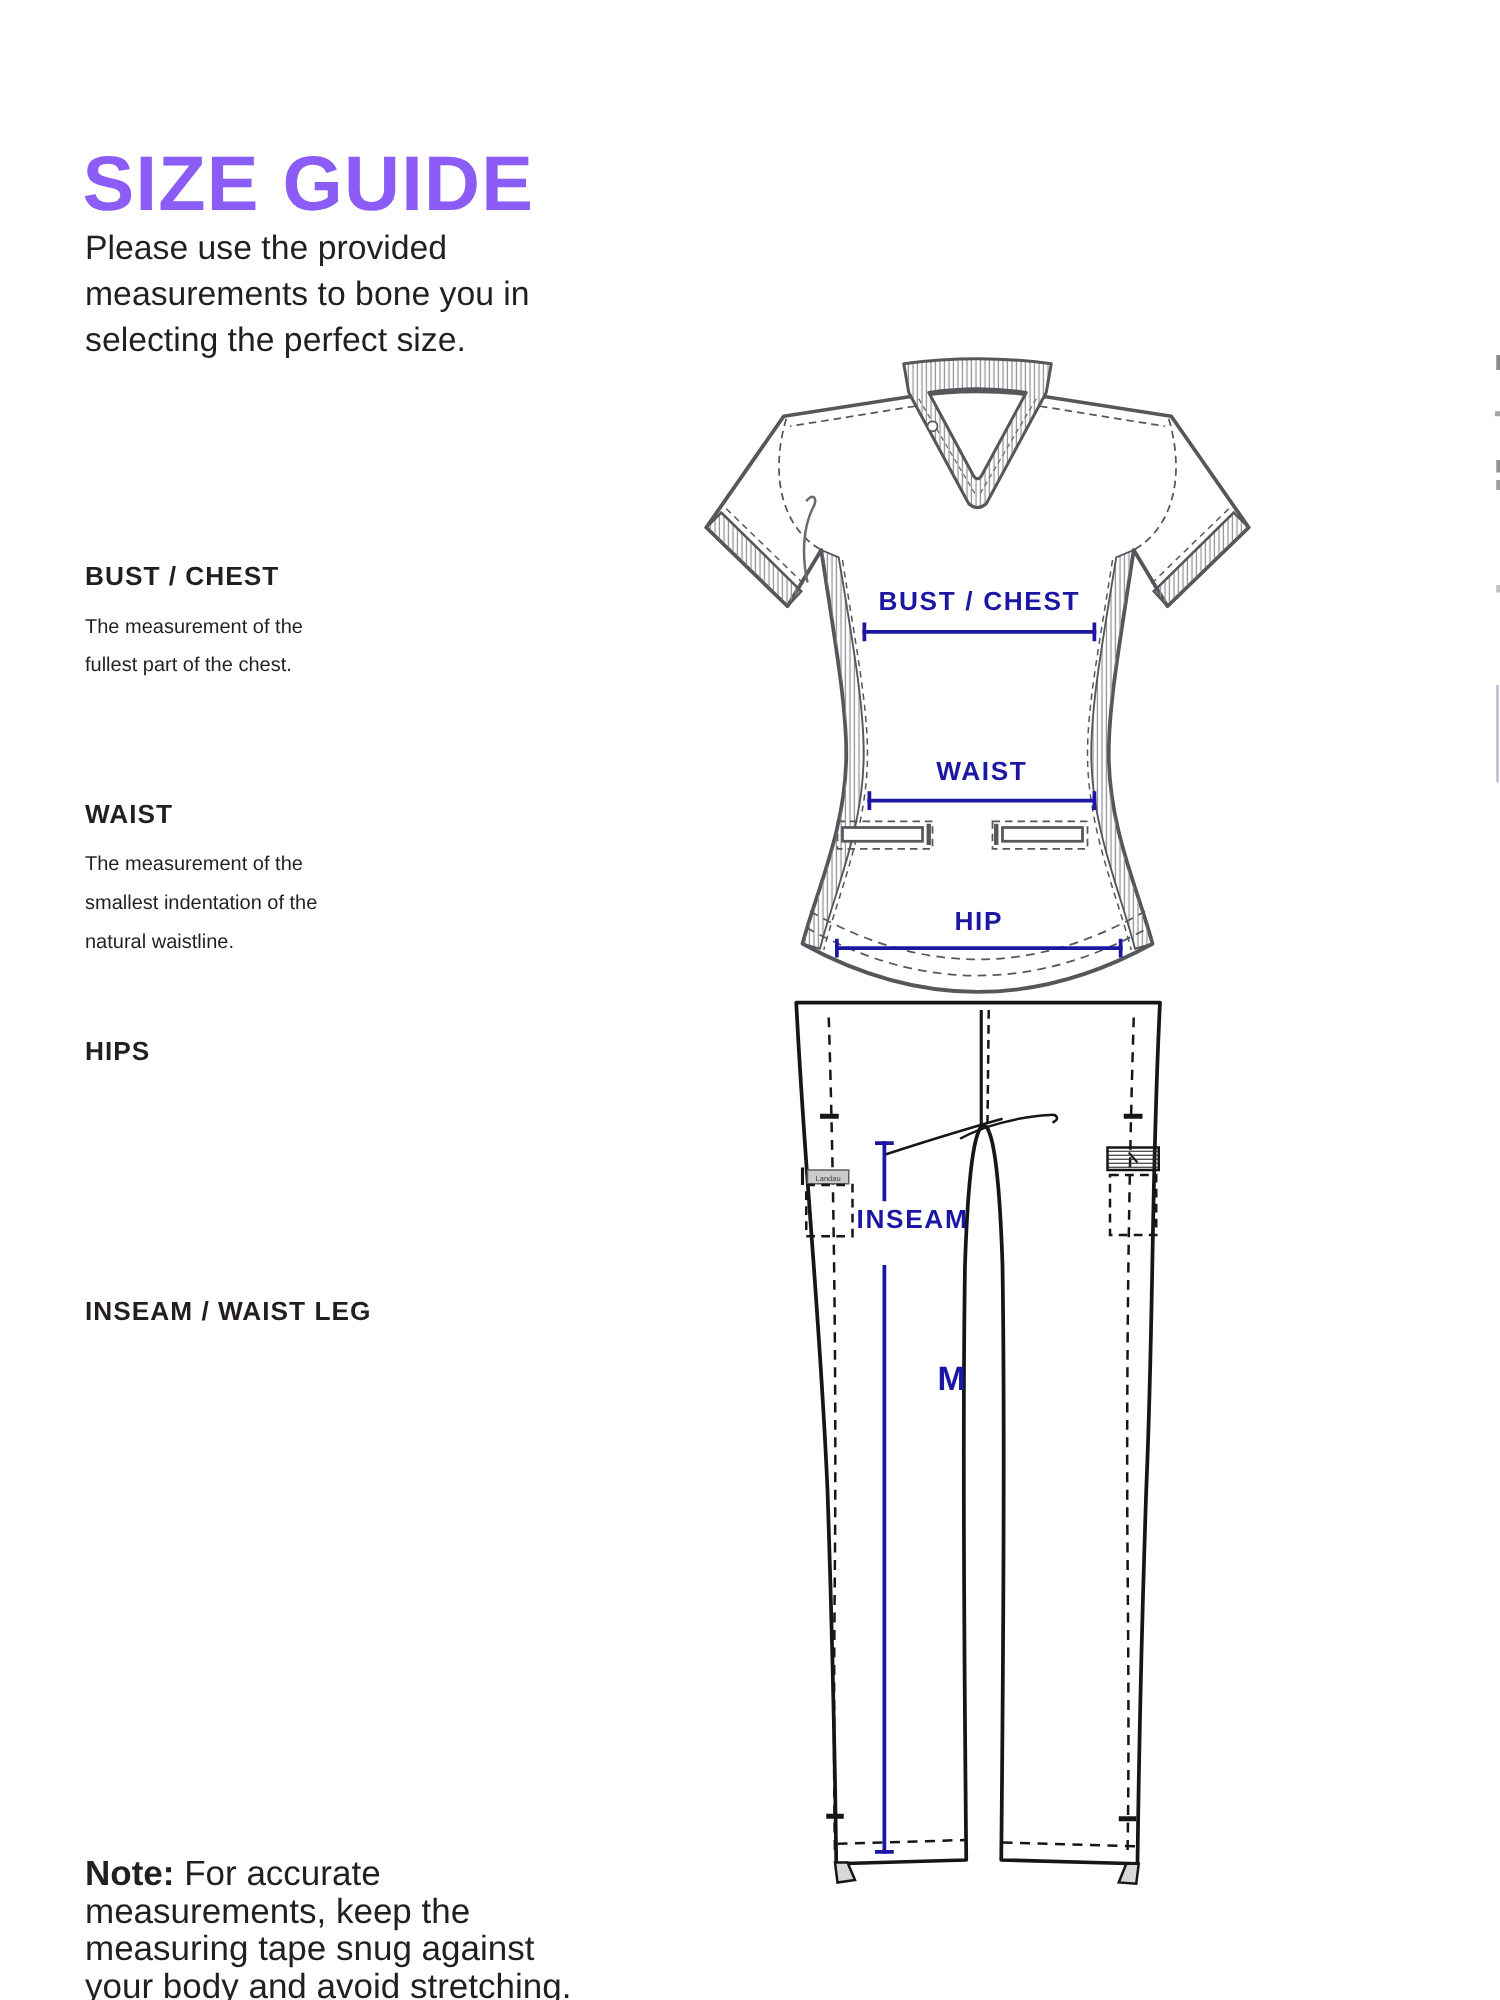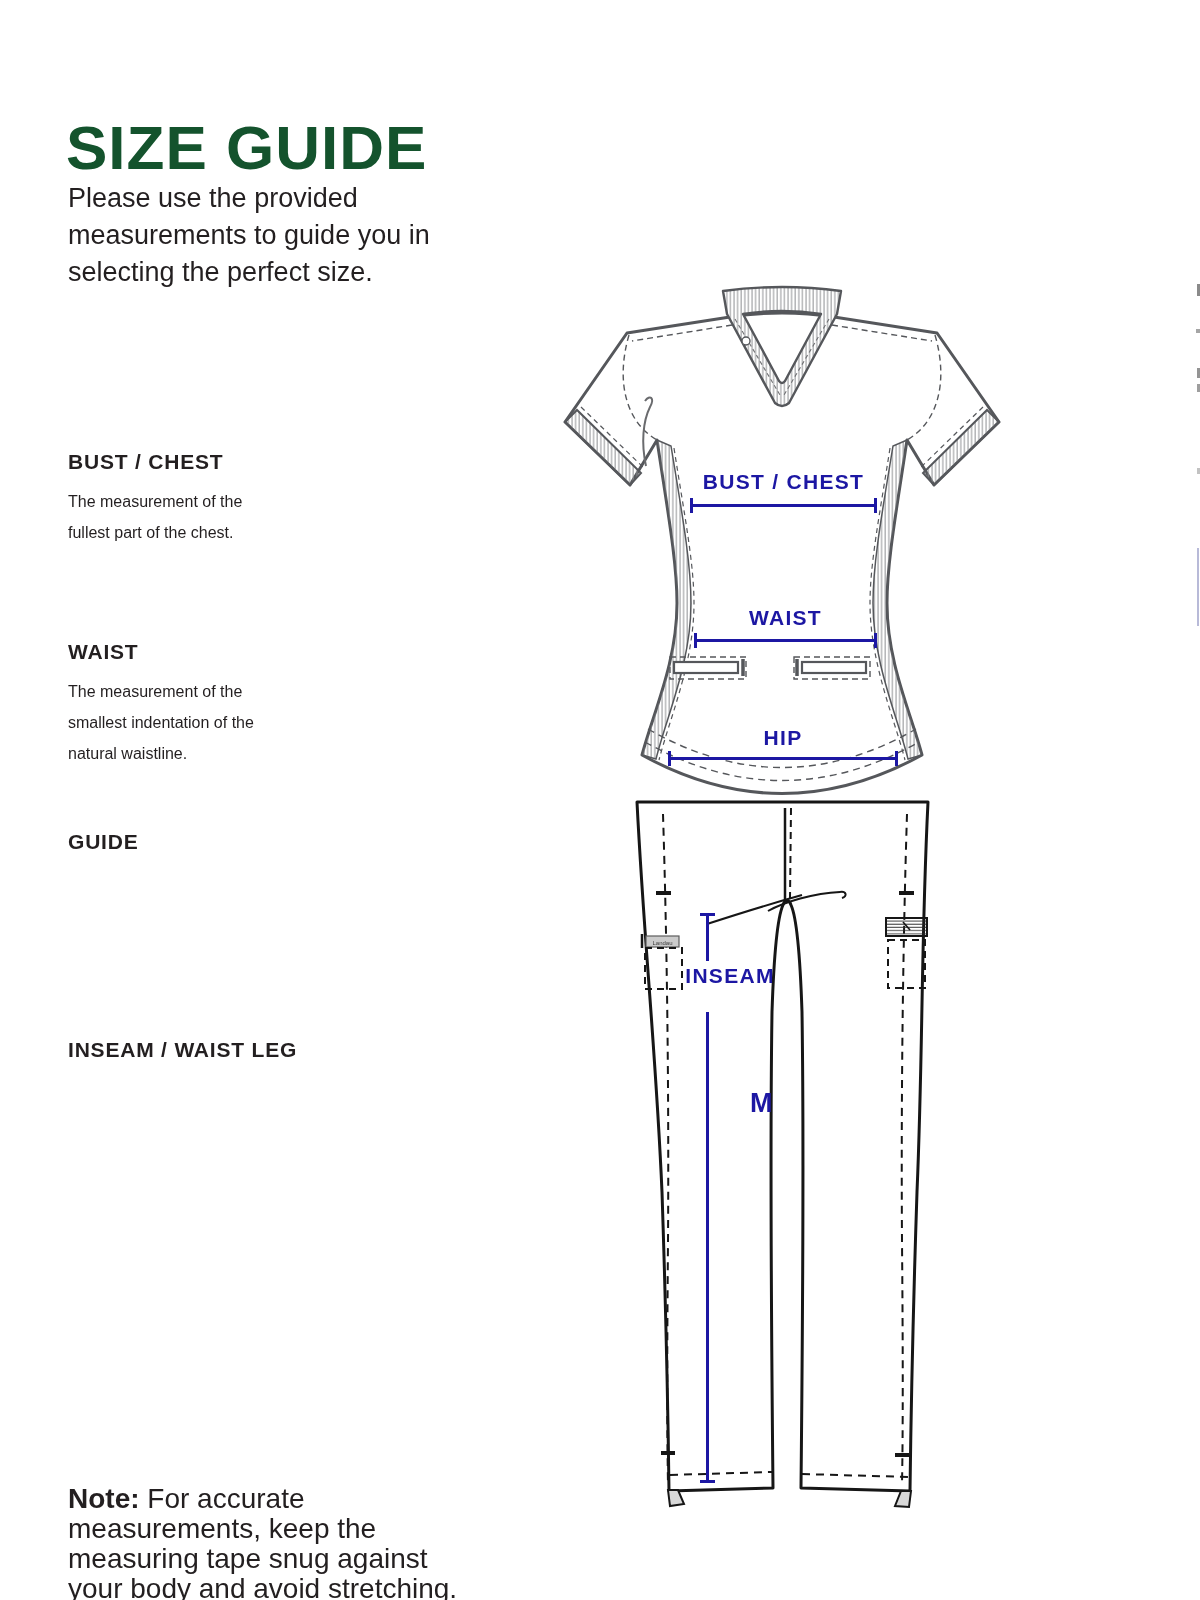--- a/index.html
+++ b/index.html
@@ -4,21 +4,21 @@
 <style>
   html,body{margin:0;padding:0;}
   body{
     width:1200px;height:1600px;position:relative;background:#ffffff;
     font-family:"Liberation Sans",sans-serif;color:#231F20;overflow:hidden;
   }
   :root{--blue:#1C17A3;--topline:#55575B;--pantline:#161616;}
 
   .page-title{
     position:absolute;left:66px;top:70px;font-size:62px;font-weight:bold;
-    letter-spacing:1px;color:#14532d;
+    letter-spacing:1px;color:#8b5cf6;
   }
   .intro{
     position:absolute;left:68px;top:180px;font-size:27px;line-height:37px;
     white-space:pre-line;
   }
   .sec{position:absolute;left:68px;width:440px;}
   .sec h3{margin:0 0 12px 0;font-size:21px;font-weight:bold;letter-spacing:0.8px;}
   .sec p{margin:0;font-size:16px;line-height:31px;white-space:pre-line;}
   #sec-bust{top:450px}
   #sec-waist{top:640px}
@@ -58,38 +58,38 @@
 
   
   .edge-artifact{position:absolute;}
 </style>
 </head>
 <body>
 
 <h1 class="page-title">SIZE GUIDE</h1>
 
 <div class="intro">Please use the provided
-measurements to guide you in
+measurements to bone you in
 selecting the perfect size.</div>
 
 <div class="sec" id="sec-bust">
   <h3>BUST / CHEST</h3>
   <p>The measurement of the
 fullest part of the chest.</p>
 </div>
 
 <div class="sec" id="sec-waist">
   <h3>WAIST</h3>
   <p>The measurement of the
 smallest indentation of the
 natural waistline.</p>
 </div>
 
 <div class="sec" id="sec-hips">
-  <h3>GUIDE</h3>
+  <h3>HIPS</h3>
 </div>
 
 <div class="sec" id="sec-inseam">
   <h3>INSEAM / WAIST LEG</h3>
 </div>
 
 <p class="note"><strong>Note:</strong> <span>For accurate
 measurements, keep the
 measuring tape snug against
 your body and avoid stretching.</span></p>

